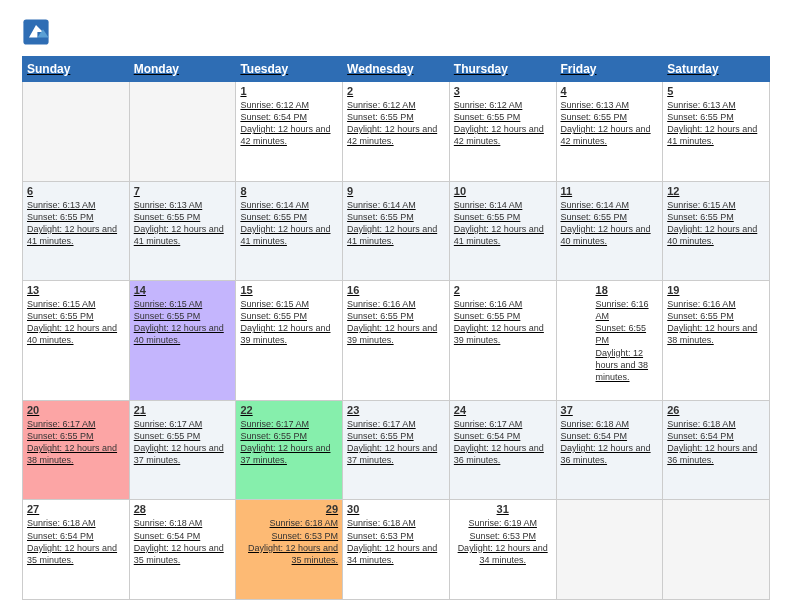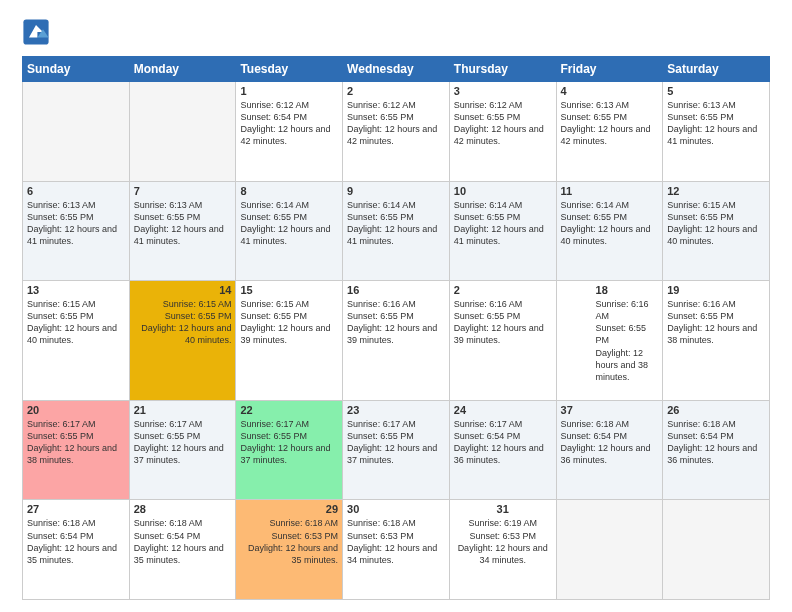--- a/index.html
+++ b/index.html
@@ -59,20 +59,21 @@
     .location {
       font-size: 14px;
       color: #555;
     }
     .calendar {
       flex: 1;
       border: 1px solid #ccc;
       border-collapse: collapse;
       width: 100%;
       table-layout: fixed;
+      text-decoration: underline;
     }
     .calendar th {
       background-color: #2e6db4;
       color: #fff;
       font-size: 12px;
       font-weight: bold;
       padding: 5px 4px;
       text-align: left;
       border: 1px solid #2e6db4;
     }
@@ -220,21 +221,21 @@
 Daylight: 12 hours and 40 minutes.</div>
           </td>
         </tr>
         <tr>
           <td style="background-color: rgb(255, 255, 255);">
             <div class="day-num">13</div>
             <div class="day-info" style="white-space: pre-line;">Sunrise: 6:15 AM
 Sunset: 6:55 PM
 Daylight: 12 hours and 40 minutes.</div>
           </td>
-          <td style="background-color: #eab308; text-align: right;">
+          <td style="background-color: #c4b5fd;">
             <div class="day-num">14</div>
             <div class="day-info" style="white-space: pre-line;">Sunrise: 6:15 AM
 Sunset: 6:55 PM
 Daylight: 12 hours and 40 minutes.</div>
           </td>
           <td style="background-color: rgb(255, 255, 255);">
             <div class="day-num">15</div>
             <div class="day-info" style="white-space: pre-line;">Sunrise: 6:15 AM
 Sunset: 6:55 PM
 Daylight: 12 hours and 39 minutes.</div>

